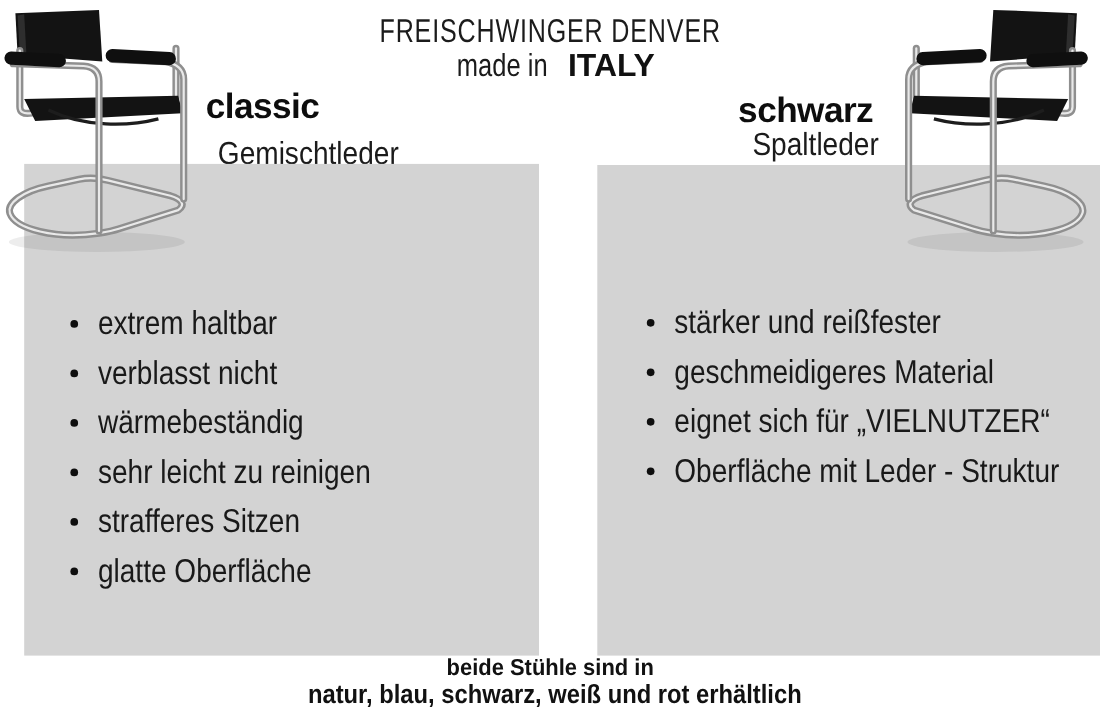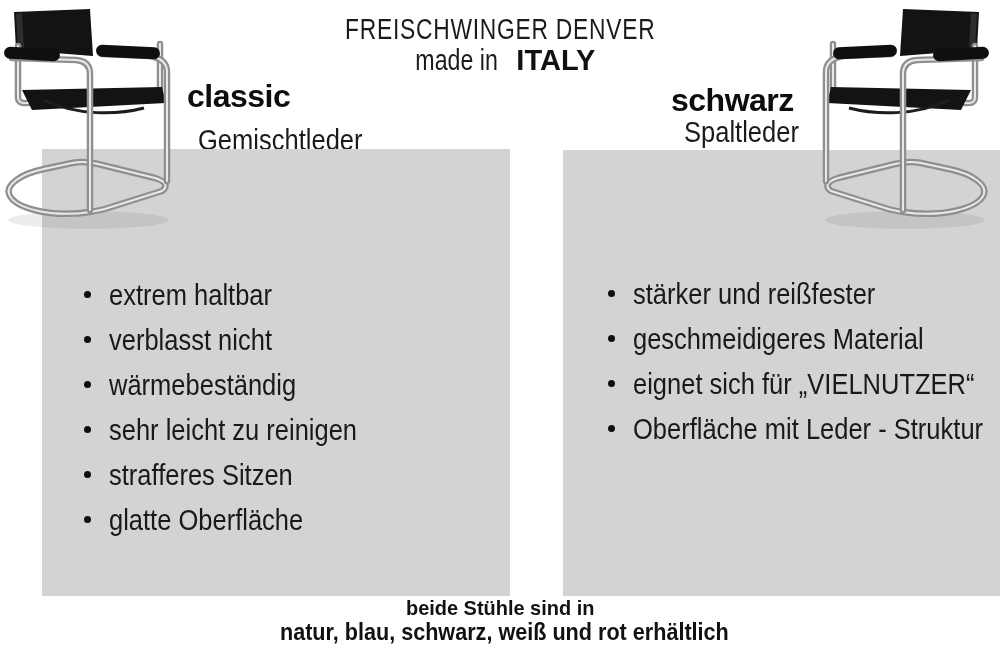--- a/index.html
+++ b/index.html
@@ -28,21 +28,21 @@
   .material {
     font-size:29px; font-weight:400; color:#1b1b1b; line-height:30px; white-space:nowrap;
     transform:scaleX(0.88); transform-origin:left top; display:inline-block;
   }
   .variant-classic  { left:187px; top:80px; }
   .material-left    { left:198px; top:114px;margin-top:11px; }
   .variant-premium  { left:671px; top:84px; }
   .material-right   { left:684px; top:117px; }
 
   
-  .panel { background:#d3d3d3;margin-left:20px; }
+  .panel { background:#d3d3d3; }
   .panel-left  { left:22px;  top:149px; width:468px; height:447px; }
   .panel-right { left:543px; top:150px; width:472px; height:446px; }
 
   
   .features { position:absolute; list-style:none; }
   .features-left  { left:42px; top:123px; right:6px; }
   .features-right { left:45px; top:121px; right:6px; }
   .features li { display:flex; align-items:center; height:45px; }
   .dot { width:7px; height:7px; border-radius:50%; background:#0e0e0e; flex:none; margin-right:18px; }
   .feat-text {

